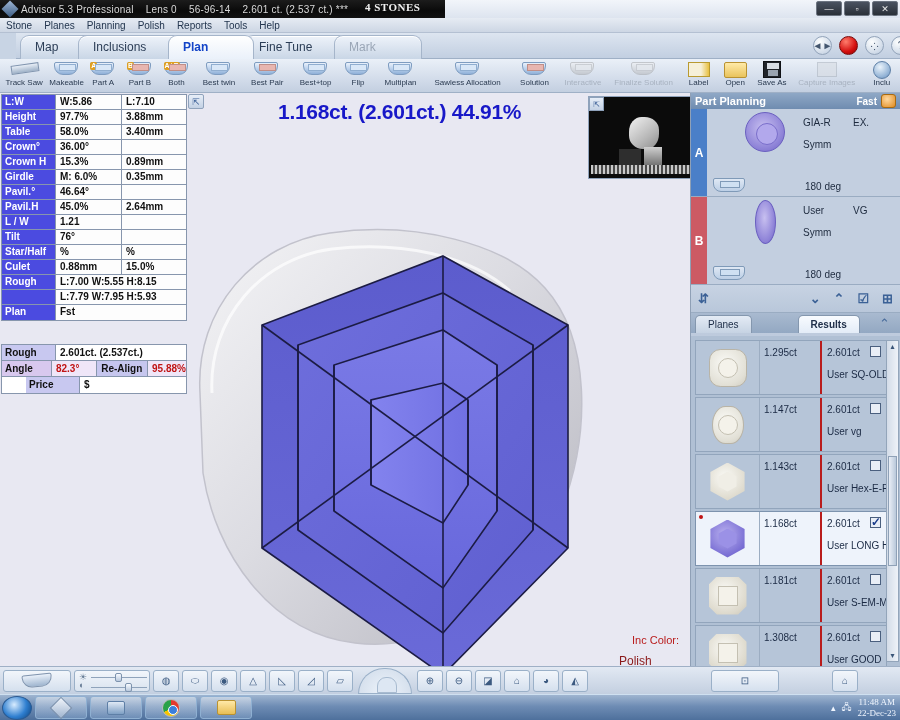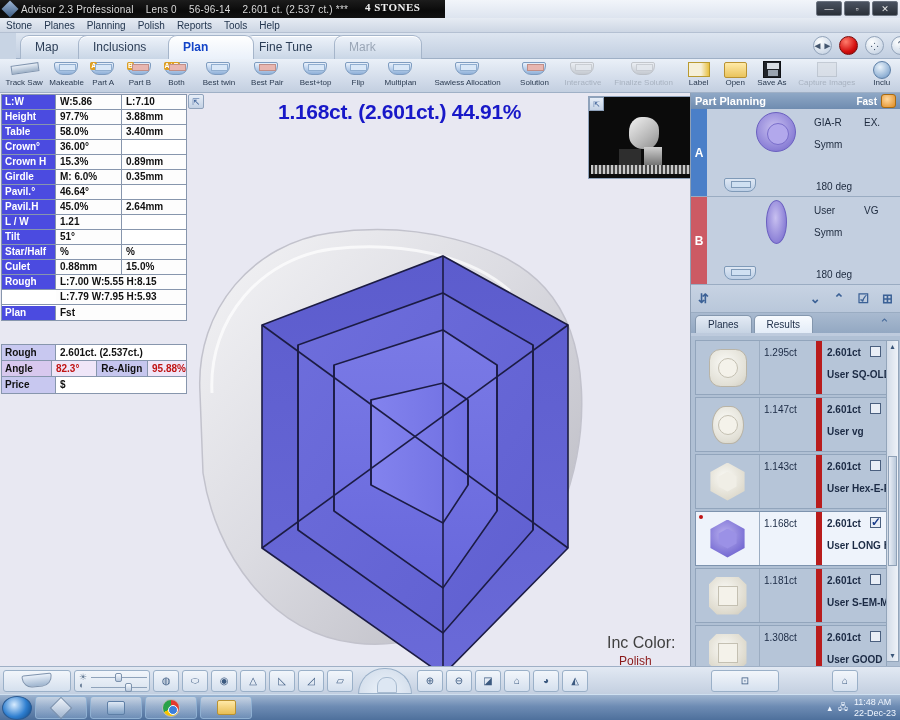--- a/index.html
+++ b/index.html
@@ -104,21 +104,21 @@
   .gem.red:after{background:#e8b6b0;border-color:#c08e88;}
   .badge{
     position:absolute;left:-1px;top:-1px;font-size:7px;font-weight:bold;
     color:#fff;background:#e0a020;border-radius:2px;padding:0 1px;line-height:8px;
   }
   
   .ptable{
     position:absolute;left:1px;top:94px;width:186px;
     border:1px solid #8796ad;background:#fff;font-size:10px;
   }
-  .prow{display:flex;height:15px;border-bottom:1px solid #8796ad;align-items:flex-end;}
+  .prow{display:flex;height:15px;border-bottom:1px solid #8796ad;}
   .prow:last-child{border-bottom:none;}
   .pkey{
     width:54px;background:#4b4be0;color:#fff;font-weight:bold;
     padding-left:3px;line-height:14px;border-right:1px solid #8796ad;
     overflow:hidden;white-space:nowrap;
   }
   .pv1{width:66px;padding-left:4px;line-height:14px;font-weight:bold;color:#101010;
        border-right:1px solid #8796ad;background:#fdfdfd;overflow:hidden;white-space:nowrap;}
   .pv2{flex:1;padding-left:4px;line-height:14px;font-weight:bold;color:#101010;
        background:#fdfdfd;overflow:hidden;white-space:nowrap;}
@@ -129,41 +129,41 @@
     background:linear-gradient(to bottom,#e7eef8,#c3d1e4);
     border:1px solid #8fa2bb;border-radius:2px;
     display:flex;align-items:center;justify-content:center;font-size:9px;color:#3a5e96;
   }
   
   .stable{
     position:absolute;left:1px;top:344px;width:186px;
     border:1px solid #8796ad;font-size:10px;background:#fff;
   }
   .srow{display:flex;height:16px;border-bottom:1px solid #8796ad;}
-  .srow:last-child{border-bottom:none;}
+  .srow:last-child{border-bottom:none;padding-left:24px;}
   .skey{width:54px;background:#c8c8f0;color:#111;font-weight:bold;padding-left:3px;
         line-height:15px;border-right:1px solid #8796ad;}
   .sval{flex:1;padding-left:4px;line-height:15px;font-weight:bold;color:#111;}
   .srow.angle .skey{background:#d8c8ee;}
   .ared{color:#c01414;font-weight:bold;width:48px;padding-left:4px;line-height:15px;
         background:#efe6f8;border-right:1px solid #8796ad;}
   .arealign{width:56px;background:#c6c6ee;color:#111;font-weight:bold;text-align:center;
             line-height:15px;border-right:1px solid #8796ad;}
   .apct{flex:1;color:#c01414;font-weight:bold;padding-left:4px;line-height:15px;background:#efe6f8;}
   
   .viewport{
     position:absolute;left:0;top:93px;width:690px;height:573px;
     background:#e8e8f2;
   }
   .maintitle{
     position:absolute;left:278px;top:100px;font-size:21px;font-weight:bold;
     color:#1818c8;font-family:"Liberation Sans",sans-serif;letter-spacing:-.3px;
   }
   .inccolor{
-    position:absolute;left:607px;top:634px;font-size:16px;color:#404040;text-align:center;
+    position:absolute;left:632px;top:634px;font-size:11px;color:#b91c1c;text-align:center;
   }
   .incpolish{
     position:absolute;left:619px;top:654px;font-size:12px;color:#8b1a1a;text-align:center;
   }
   
   .camwrap{
     position:absolute;left:588px;top:96px;width:104px;height:83px;
     border:1px solid #8fa2bb;background:#000;
   }
   .camimg{position:absolute;inset:0;background:#0b0b0b;overflow:hidden;}
@@ -200,21 +200,21 @@
     background:radial-gradient(circle at 40% 35%,#ffd9a0,#e08a1e);
     border:1px solid #a96a10;
   }
   .ppslot{display:flex;height:88px;border-bottom:1px solid #9aacc2;background:#c3cfe0;}
   .ppbadge{
     width:16px;display:flex;align-items:center;justify-content:center;
     font-size:12px;font-weight:bold;color:#fff;
   }
   .ppbadge.a{background:#4a7fc8;}
   .ppbadge.b{background:#cc5a64;}
-  .ppbody{flex:1;position:relative;padding:3px 4px 0 6px;margin-left:11px;}
+  .ppbody{flex:1;position:relative;padding:3px 4px 0 6px;}
   .ppshape{position:absolute;left:38px;top:3px;}
   .round-gem{
     width:40px;height:40px;border-radius:50%;
     background:radial-gradient(circle at 45% 40%,#c8c0f0,#8f84d8 65%,#6f63c4);
     border:1px solid #6a5fc0;position:relative;
   }
   .round-gem:after{
     content:"";position:absolute;left:10px;top:10px;width:20px;height:20px;
     border-radius:50%;background:#b2a8ec;border:1px solid #7a6ecb;
   }
@@ -242,37 +242,37 @@
   .sico{font-size:13px;color:#3b6196;font-weight:bold;}
   .tabs2{
     height:20px;display:flex;align-items:flex-end;gap:2px;padding-left:4px;
     background:linear-gradient(to bottom,#a9bad0,#93a8c2);position:relative;
   }
   .tab2{
     height:18px;line-height:17px;font-size:10px;color:#20304a;padding:0 12px;
     border:1px solid #8497ae;border-bottom:none;border-radius:5px 5px 0 0;
     background:linear-gradient(to bottom,#e4ebf5,#c6d3e3);
   }
-  .tab2.active{background:linear-gradient(to bottom,#f8fbff,#e3ecf7);font-weight:normal;}
+  .tab2.active{background:linear-gradient(to bottom,#f8fbff,#e3ecf7);font-weight:bold;margin-left:44px;}
   .chev-up{position:absolute;right:10px;bottom:2px;font-size:13px;color:#4a6d9c;}
   .resultsbox{
     position:absolute;left:0;top:243px;width:210px;height:330px;
     background:#b0c0d4;padding:4px 2px 0 4px;
   }
   .rlist{width:192px;}
   .rrow{
     display:flex;height:55px;background:#b6c5d8;border:1px solid #92a5bc;
     margin-bottom:2px;
   }
   .rrow.sel{background:#eef3fb;border:1px solid #7d93ae;}
   .rthumb{width:64px;display:flex;align-items:center;justify-content:center;
           border-right:1px solid #9cadc2;position:relative;}
   .rdot{position:absolute;left:3px;top:3px;width:4px;height:4px;border-radius:50%;background:#c01414;}
-  .rct{width:62px;font-size:10px;color:#1b2a44;padding:6px 0 0 4px;border-right:6px solid #b91c1c;}
-  .rinfo{flex:1;position:relative;padding:6px 0 0 5px;font-size:10px;color:#1b2a44;font-weight:bold;}
+  .rct{width:62px;font-size:10px;color:#1b2a44;padding:6px 0 0 4px;border-right:2px solid #b91c1c;}
+  .rinfo{flex:1;position:relative;padding:6px 0 0 5px;font-size:10px;color:#1b2a44;}
   .rchk{
     position:absolute;right:5px;top:5px;width:11px;height:11px;
     background:#e9eef6;border:1px solid #4a5f7e;
   }
   .rchk.on:after{
     content:"✓";position:absolute;left:0;top:-3px;font-size:12px;color:#1a3c8a;font-weight:bold;
   }
   .rname{position:absolute;left:5px;top:28px;white-space:nowrap;}
   .rscroll{
     position:absolute;right:2px;top:4px;width:13px;height:322px;
@@ -344,40 +344,40 @@
   }
   .tbitem{
     width:52px;height:23px;margin-left:3px;border:1px solid #8fb0d2;border-radius:3px;
     background:linear-gradient(to bottom,rgba(255,255,255,.45),rgba(160,190,225,.35));
     display:flex;align-items:center;justify-content:center;
   }
   .tray{
     position:absolute;right:4px;top:2px;display:flex;align-items:center;gap:6px;
     color:#f0f6ff;font-size:9px;
   }
-  .trayclock{text-align:left;line-height:11px;}
+  .trayclock{text-align:center;line-height:11px;font-family:Liberation Serif, serif;}
   .ico-diamond{width:16px;height:16px;background:linear-gradient(135deg,#f0f4fa,#9fb4cf);
                transform:rotate(45deg);border:1px solid #7f93ad;}
   .ico-printer{width:18px;height:14px;background:linear-gradient(to bottom,#dfe9f5,#7e9fc4);
                border:1px solid #5e7fa6;border-radius:2px;}
   .ico-chrome{width:18px;height:18px;border-radius:50%;
     background:conic-gradient(#e33b2e 0 33%,#f7c400 33% 66%,#2aa24a 66% 100%);
     position:relative;border:1px solid #bbb;}
   .ico-chrome:after{content:"";position:absolute;left:5px;top:5px;width:8px;height:8px;
     border-radius:50%;background:#3b7fdb;border:1px solid #fff;}
   .ico-folder{width:19px;height:15px;background:linear-gradient(to bottom,#ffe9a8,#e8be55);
               border:1px solid #b99232;border-radius:2px;}
 </style>
 </head>
 <body>
 
 <div class="titlebar">
   <div class="tb-white-strip"></div>
   <div class="tb-diamond"></div>
-  <span class="tb-text">Advisor 2.3 Professional</span>
+  <span class="tb-text">Advisor 5.3 Professional</span>
   <span class="tb-text" style="margin-left:12px">Lens 0</span>
   <span class="tb-text" style="margin-left:12px">56-96-14</span>
   <span class="tb-text" style="margin-left:12px">2.601 ct. (2.537 ct.) ***</span>
   <div class="tb-center">4 STONES</div>
   <div class="win-btns">
     <div class="win-btn">—</div>
     <div class="win-btn">▫</div>
     <div class="win-btn">✕</div>
   </div>
 </div>
@@ -627,21 +627,21 @@
       <div class="pv1">45.0%</div>
       <div class="pv2">2.64mm</div>
     </div>
   <div class="prow">
       <div class="pkey">L / W</div>
       <div class="pv1">1.21</div>
       <div class="pv2"></div>
     </div>
   <div class="prow">
       <div class="pkey">Tilt</div>
-      <div class="pv1">51°</div>
+      <div class="pv1">76°</div>
       <div class="pv2"></div>
     </div>
   <div class="prow">
       <div class="pkey">Star/Half</div>
       <div class="pv1">%</div>
       <div class="pv2">%</div>
     </div>
   <div class="prow">
       <div class="pkey">Culet</div>
       <div class="pv1">0.88mm</div>

